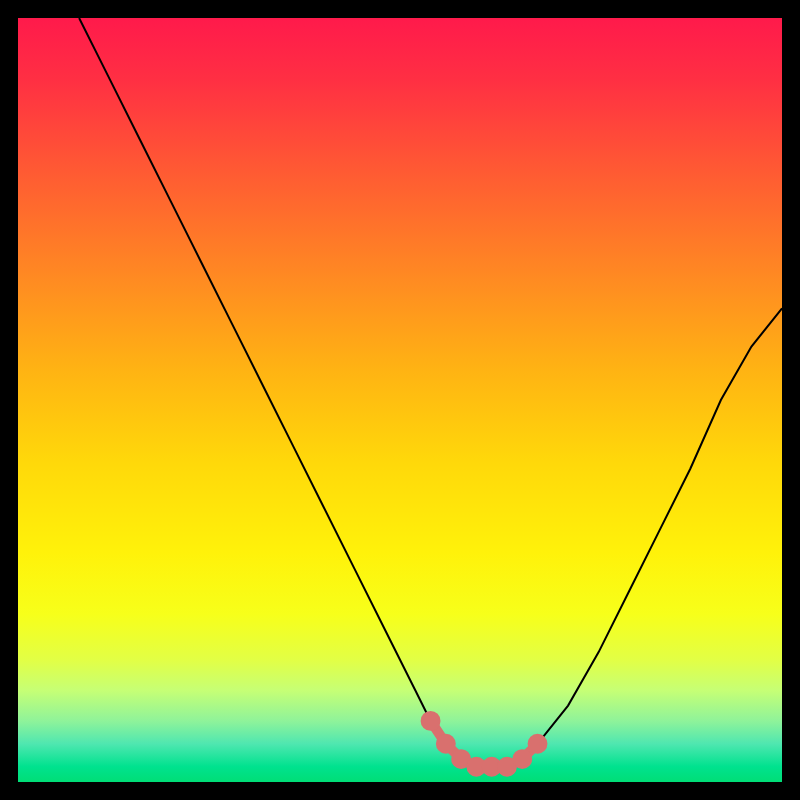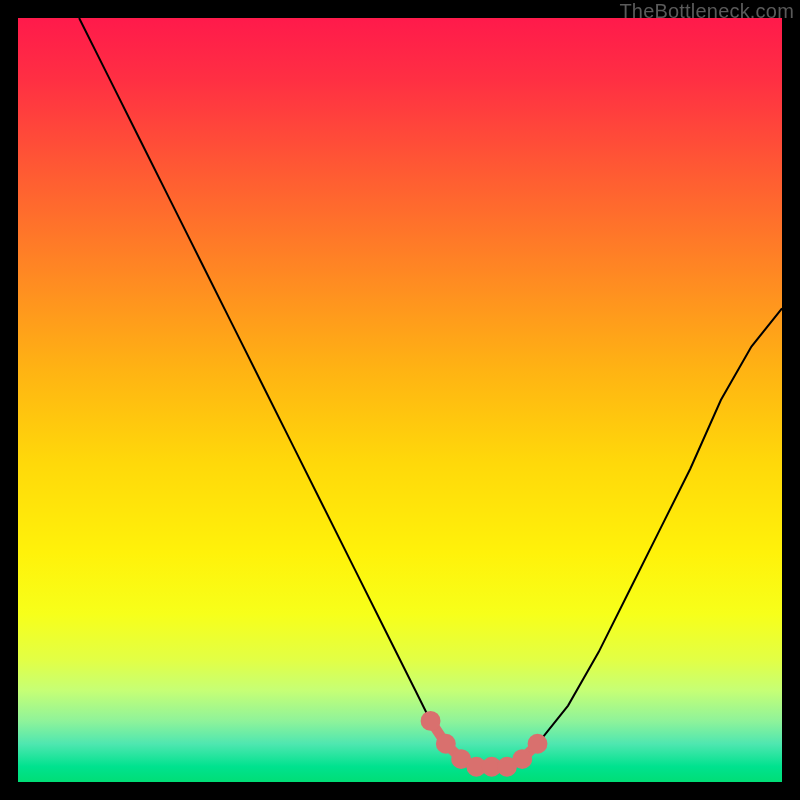--- a/index.html
+++ b/index.html
@@ -77,14 +77,13 @@
           <circle cx="56" cy="95" r="1.3" fill="#d9706e"></circle>
           <circle cx="58" cy="97" r="1.3" fill="#d9706e"></circle>
           <circle cx="60" cy="98" r="1.3" fill="#d9706e"></circle>
           <circle cx="62" cy="98" r="1.3" fill="#d9706e"></circle>
           <circle cx="64" cy="98" r="1.3" fill="#d9706e"></circle>
           <circle cx="66" cy="97" r="1.3" fill="#d9706e"></circle>
           <circle cx="68" cy="95" r="1.3" fill="#d9706e"></circle>
         </g>
     </svg>
   </div>
-  <div class="watermark">TheBottleneck.com</div>
 </div>
 
 </body></html>

